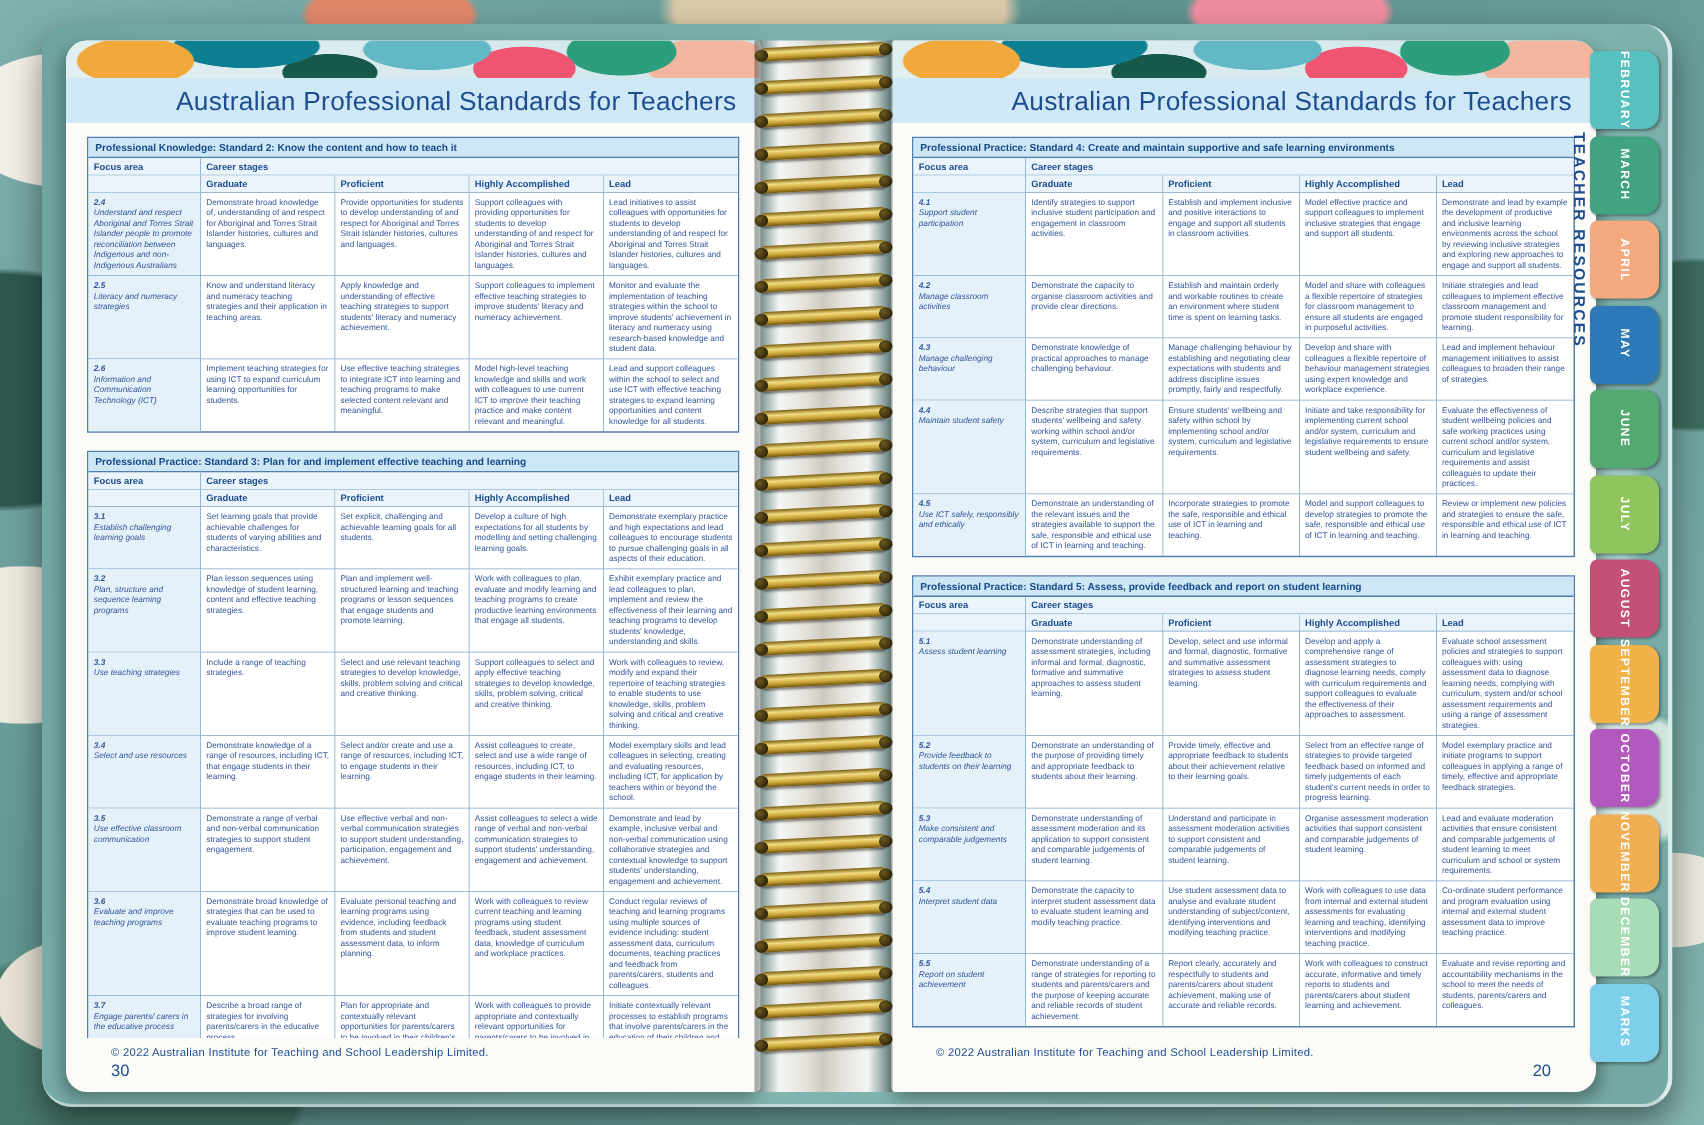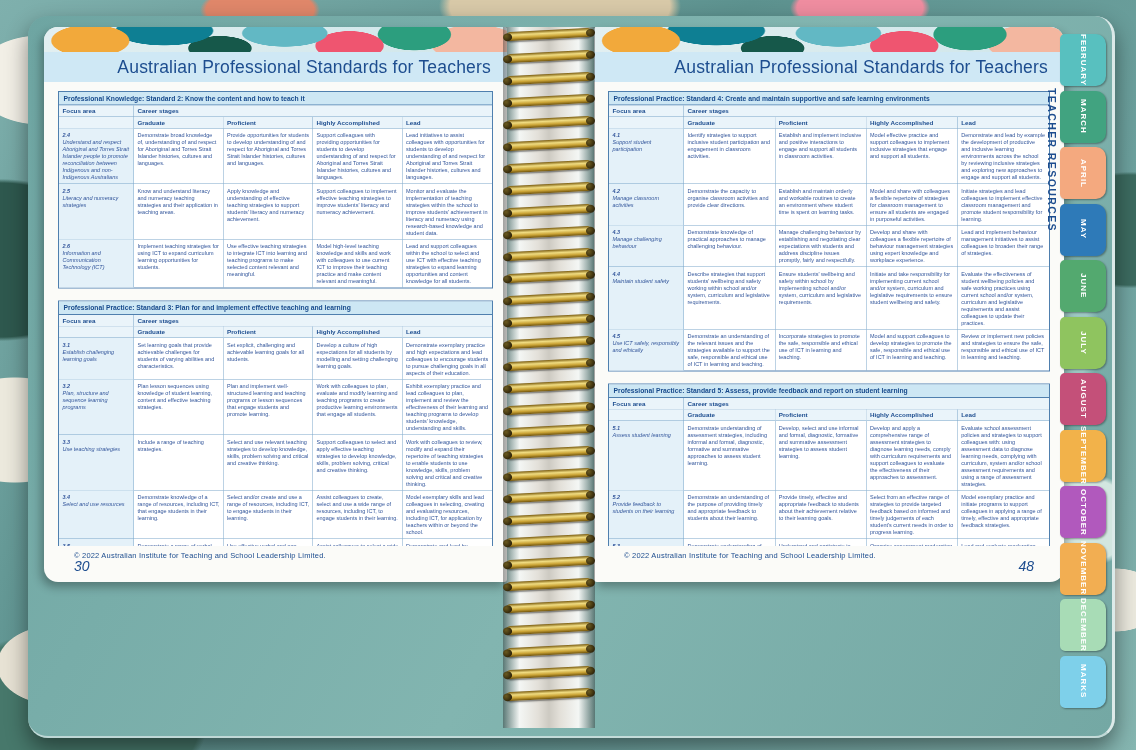--- a/index.html
+++ b/index.html
@@ -23,21 +23,21 @@
     position:absolute;left:28px;top:16px;width:1084px;height:720px;border-radius:20px;
     background:
       radial-gradient(130px 90px at 90% 20%,#efb7c4 0 40%,transparent 46%),
       radial-gradient(150px 100px at 96% 70%,#d2e6e0 0 45%,transparent 50%),
       radial-gradient(220px 160px at 88% 45%,#9ec9c4 0 50%,transparent 55%),
       linear-gradient(120deg,#6ea5a2,#82b5b0 55%,#74a8a4);
     box-shadow:0 10px 22px rgba(0,0,0,.45);
     border-right:3px solid rgba(255,255,255,.75);
     border-bottom:2px solid rgba(255,255,255,.55);
   }
-  .page{position:absolute;top:27px;height:555px;background:#fbfbf8;z-index:1;}
+  .page{position:absolute;top:27px;height:701px;background:#fbfbf8;z-index:1;}
   .page.left{left:44px;width:463px;border-radius:14px 3px 3px 14px;box-shadow:-3px 5px 10px rgba(0,0,0,.3);}
   .page.right{left:594px;width:470px;border-radius:3px 14px 14px 3px;box-shadow:3px 5px 10px rgba(0,0,0,.3);}
   .art{
     position:absolute;top:0;left:0;right:0;height:25px;
     border-radius:inherit;border-bottom-left-radius:0;border-bottom-right-radius:0;
     background:
       radial-gradient(64px 26px at 10% 55%,#f2a93b 0 60%,transparent 62%),
       radial-gradient(80px 24px at 26% 15%,#0e7f93 0 60%,transparent 62%),
       radial-gradient(52px 20px at 38% 85%,#16584a 0 60%,transparent 62%),
       radial-gradient(70px 22px at 52% 25%,#62b8c4 0 60%,transparent 62%),
@@ -60,21 +60,21 @@
   .tbl-grid>div{border-right:1.5px solid #79a4c9;border-bottom:1.5px solid #79a4c9;
     padding:6px 7px;font-size:11px;line-height:14px;color:#33569b;box-sizing:border-box;}
   .tbl-grid>div.colend{border-right:none;}
   .tbl-grid>div.h{font-weight:bold;font-size:12.5px;background:#eaf4fa;color:#1d4d8f;padding:4px 7px;}
   .tbl-grid>div.span4{grid-column:span 4;}
   .tbl-grid>div.focus{background:#e4f1f9;}
   .tbl-grid>div.focus .code{font-weight:bold;font-style:italic;}
   .tbl-grid>div.focus .fname{font-style:italic;}
   .tbl-grid>div:nth-last-child(-n+5){border-bottom:none;}
   .copyright{position:absolute;bottom:22px;left:30px;font-size:7.5px;color:#1d4d8f;letter-spacing:.2px;text-align:right;}
-  .pagenum{position:absolute;bottom:8px;font-size:14px;color:#1d4d8f;font-style:italic;}
+  .pagenum{position:absolute;bottom:8px;font-size:11px;color:#1d4d8f;}
   .pagenum.pl{left:30px;} .pagenum.pr{right:30px;}
   .spine{
     position:absolute;left:503px;top:27px;width:92px;height:701px;z-index:2;
     background:linear-gradient(90deg,rgba(30,30,30,.4),rgba(250,250,248,.95) 18%,#e3e0d9 38%,#cdcac2 50%,#e3e0d9 62%,rgba(250,250,248,.95) 82%,rgba(30,30,30,.4));
   }
   .coils{position:absolute;left:504px;top:30px;width:90px;z-index:3;}
   .coil{height:9px;width:86px;margin:0 auto 13px auto;border-radius:5px;position:relative;
     background:linear-gradient(180deg,#7a5c10,#f0dc82 35%,#caa335 68%,#6e520c);
     transform:rotate(-3deg);box-shadow:0 1.5px 1.5px rgba(0,0,0,.45);}
   .coil::before,.coil::after{content:"";position:absolute;top:1px;width:9px;height:8px;border-radius:50%;
@@ -316,21 +316,21 @@
             </div>
             <div>Demonstrate understanding of a range of strategies for reporting to students and parents/carers and the purpose of keeping accurate and reliable records of student achievement.</div>
             <div>Report clearly, accurately and respectfully to students and parents/carers about student achievement, making use of accurate and reliable records.</div>
             <div>Work with colleagues to construct accurate, informative and timely reports to students and parents/carers about student learning and achievement.</div>
             <div class="colend">Evaluate and revise reporting and accountability mechanisms in the school to meet the needs of students, parents/carers and colleagues.</div>
           </div>
         </div>
     </div>
   </div>
   <div class="copyright">© 2022 Australian Institute for Teaching and School Leadership Limited.</div>
-  <div class="pagenum pr">48</div>
+  <div class="pagenum pr">20</div>
 </div>
 
 <div class="spine"></div>
 <div class="coils">
     <div class="coil"></div>
     <div class="coil"></div>
     <div class="coil"></div>
     <div class="coil"></div>
     <div class="coil"></div>
     <div class="coil"></div>

